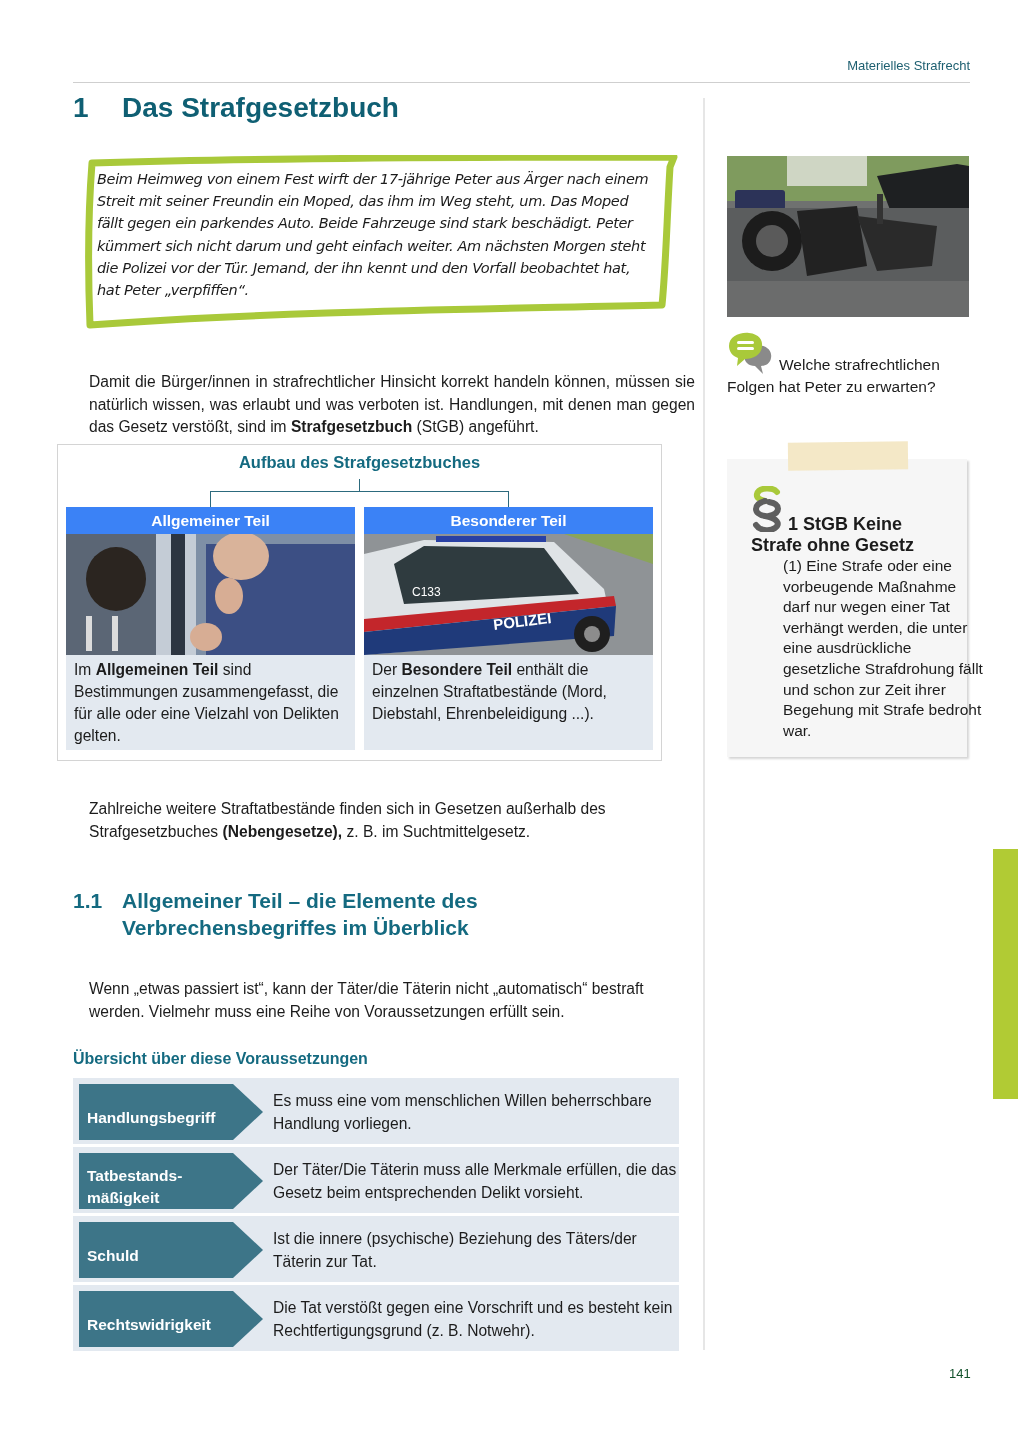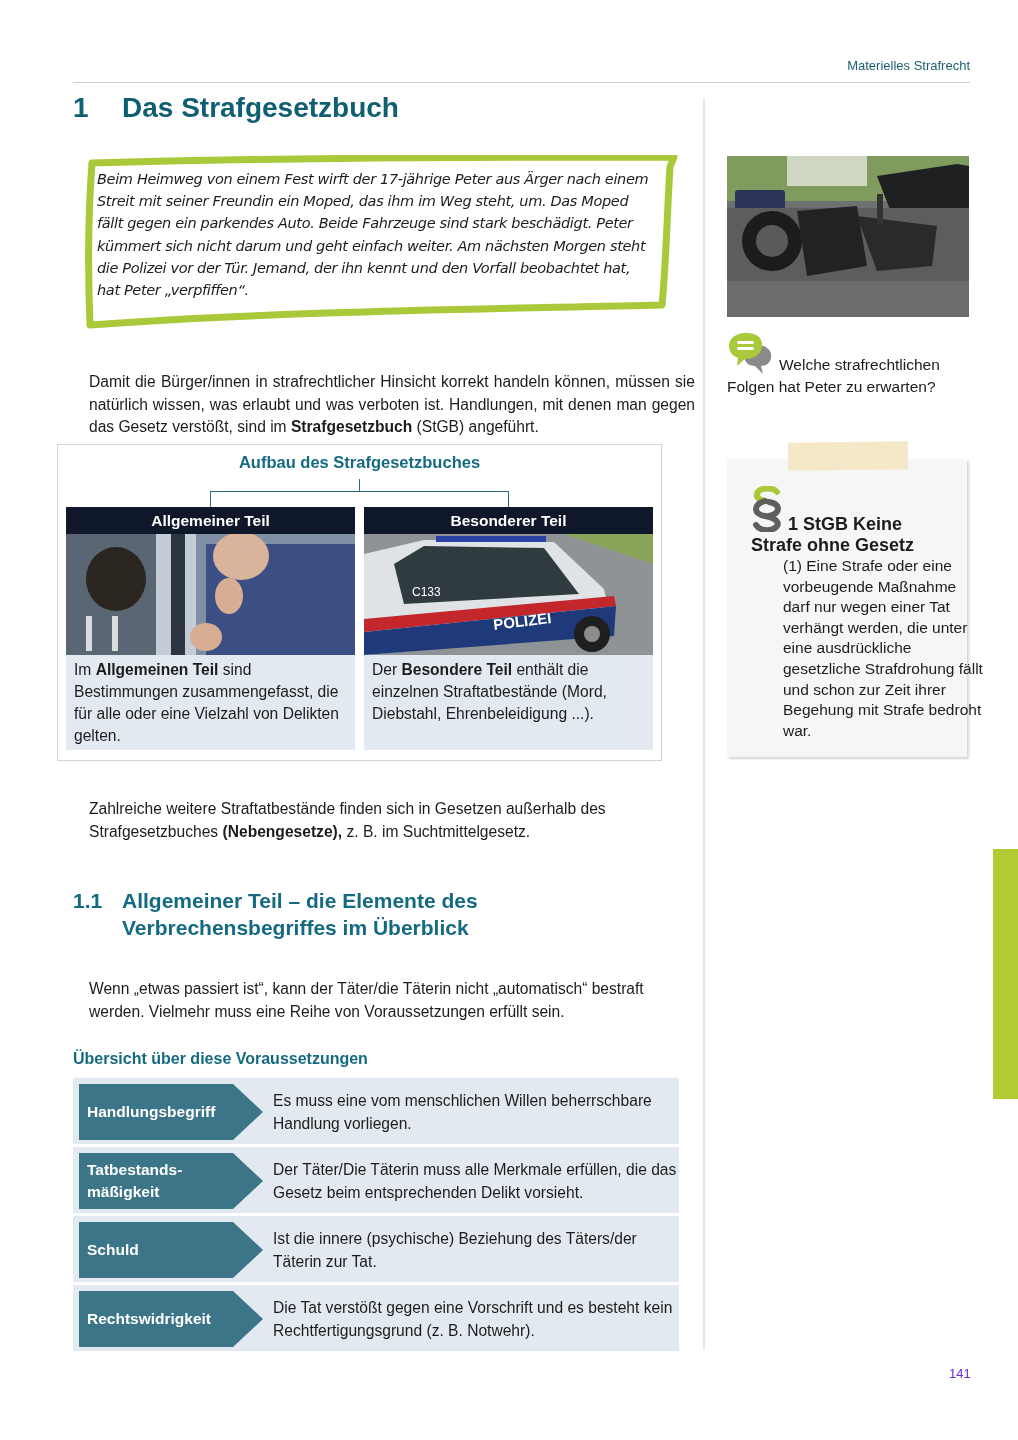--- a/index.html
+++ b/index.html
@@ -18,58 +18,58 @@
                font-style:italic; font-size:14.5px; line-height:22.2px; color:#1c1c1c; letter-spacing:-0.35px; }
 
   .body-text { position:absolute; left:73px; width:606px; font-size:15.6px; line-height:22.5px; color:#1c1c1c; }
   #intro-para { top:355px; text-align:justify; }
 
   
   #aufbau { position:absolute; left:57px; top:444px; width:603px; height:315px; border:1px solid #d4d4d4; background:#fff; }
   #aufbau-title { position:absolute; left:0; width:100%; top:8px; text-align:center; font-size:16.5px; font-weight:bold; color:#146a80; }
   .tree-line { position:absolute; background:#2c6a7d; }
   .part { position:absolute; top:62px; width:289px; height:243px; background:#e3e9f0; }
-  .part-head { height:27px; background:#0f172a; color:#fff; font-weight:bold; font-size:15.5px; text-align:center; line-height:28px; }
+  .part-head { height:27px; background:#3b82f6; color:#fff; font-weight:bold; font-size:15.5px; text-align:center; line-height:28px; }
   .part-img { height:121px; position:relative; overflow:hidden; }
   .part-text { padding:4px 8px; font-size:15.6px; line-height:22px; color:#1c1c1c; }
   #part-allg { left:8px; }
   #part-bes { left:306px; }
 
   #nebengesetze { top:781px; }
 
   #sec-title { position:absolute; left:73px; top:887px; font-size:21px; font-weight:bold; color:#146a80; line-height:27px; }
   #sec-title .num { display:inline-block; width:49px; vertical-align:top; }
   #sec-title .txt { display:inline-block; width:520px; }
 
   #wenn-para { top:962px; }
   #uebersicht-title { position:absolute; left:73px; top:1050px; font-size:16px; font-weight:bold; color:#146a80; }
 
   #req-table { position:absolute; left:73px; top:1078px; width:606px; }
   .req-row { position:relative; height:66px; background:#e3e9f0; margin-bottom:3px; }
   .req-arrow { position:absolute; left:6px; top:6px; width:184px; height:56px; }
   .req-arrow svg { position:absolute; left:0; top:0; }
-  .req-label { position:absolute; left:8px; top:0; height:56px; width:150px; display:flex; align-items:center;
+  .req-label { position:absolute; left:8px; top:0; height:68px; width:150px; display:flex; align-items:center;
                color:#fff; font-weight:bold; font-size:15.5px; line-height:22px; }
   .req-desc { position:absolute; left:200px; top:12px; width:404px; font-size:15.6px; line-height:22.5px; color:#1c1c1c; }
 
   
   #crash-photo { position:absolute; left:727px; top:156px; width:242px; height:161px; overflow:hidden; }
   #discuss { position:absolute; left:727px; top:332px; width:250px; }
   #discuss-icon { position:absolute; left:0; top:0; width:46px; height:42px; }
   #discuss-q { position:absolute; left:0; top:22px; width:250px; font-size:15.5px; line-height:22px; text-indent:52px; color:#1c1c1c; }
 
   #law-note { position:absolute; left:727px; top:459px; width:240px; height:298px; background:#f6f6f6;
               box-shadow: 2px 2px 2px #d6d6d6; }
   #tape { position:absolute; left:788px; top:442px; width:120px; height:28px; background:#f3e7c4; opacity:0.95; transform:rotate(-0.6deg); }
   #para-sign { position:absolute; left:751px; top:486px; width:32px; height:46px; }
   #law-head { position:absolute; left:751px; top:514px; width:200px; font-size:18px; font-weight:bold; line-height:21px; text-indent:37px; color:#1c1c1c; }
   #law-text { position:absolute; left:751px; top:556px; width:200px; font-size:15.5px; line-height:20.6px; color:#1c1c1c;margin-left:32px; }
 
   #green-tab { position:absolute; left:993px; top:849px; width:25px; height:250px; background:#b1cb34; }
-  #page-number { position:absolute; left:949px; top:1366px; font-size:13px; color:#6d28d9; }
+  #page-number { position:absolute; left:949px; top:1366px; font-size:13px; color:#14532d; }
 </style>
 </head>
 <body>
 
 <div id="running-head">Materielles Strafrecht</div>
 <div id="head-rule"></div>
 <div id="col-divider"></div>
 
 <h1 id="chapter-title" style="margin:0;">
   <span class="num">1</span><span>Das Strafgesetzbuch</span>

